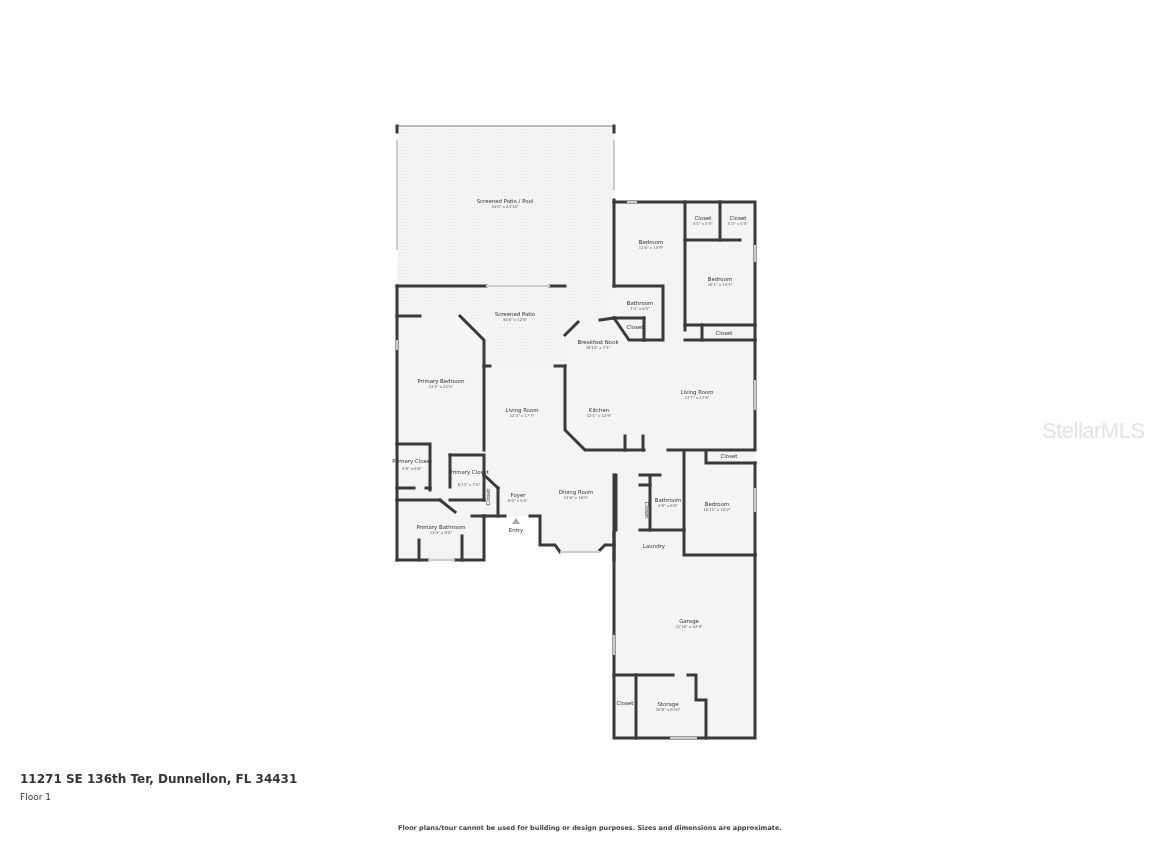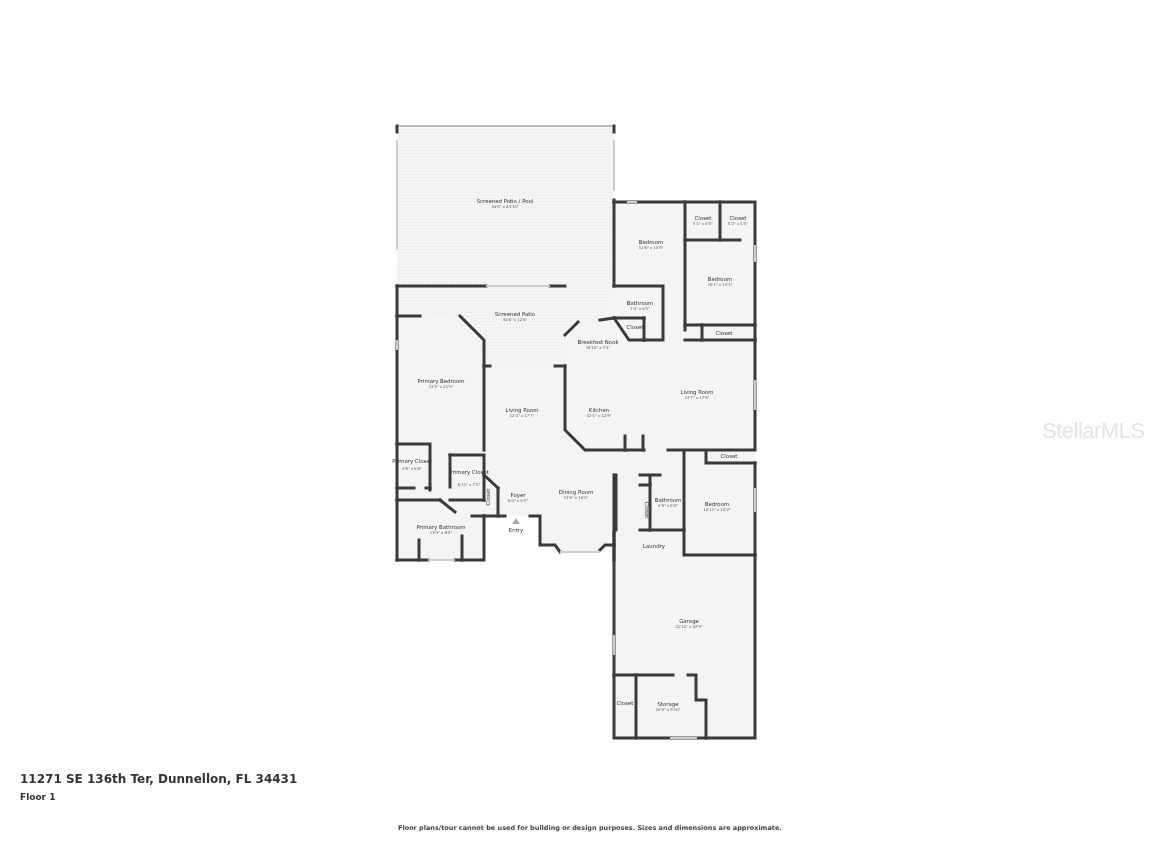--- a/index.html
+++ b/index.html
@@ -2,21 +2,21 @@
 <html><head>
 <meta charset="utf-8">
 <style>
   html, body { margin: 0; padding: 0; background: #ffffff; }
   body { width: 1152px; height: 864px; position: relative; overflow: hidden;
          font-family: "DejaVu Sans", "Liberation Sans", sans-serif; }
   #plan { position: absolute; left: 0; top: 0; }
   .rname { font-size: 5.4px; fill: #333333; text-anchor: middle; font-family: "DejaVu Sans", sans-serif; }
   .rdim { font-size: 3.8px; fill: #555555; text-anchor: middle; font-family: "DejaVu Sans", sans-serif; }
   .footer-address { position: absolute; left: 20px; top: 772px; font-size: 12px; font-weight: bold; color: #333; }
-  .footer-floor { position: absolute; left: 20px; top: 792px; font-size: 9px; font-weight: bold; color: #333; }
+  .footer-floor { position: absolute; left: 20px; top: 792px; font-size: 9px; font-weight: normal; color: #333; }
   .footer-disclaimer { position: absolute; left: 398px; top: 796px; font-size: 6.5px; font-weight: bold; color: #444; margin-top: 28px; }
   .watermark { position: absolute; left: 1042px; top: 418px; font-size: 22px; color: #e3e3e3;
                font-family: Liberation Sans, sans-serif; letter-spacing: -0.5px; }
 </style>
 </head>
 <body>
 
 <svg id="plan" width="1152" height="864" viewBox="0 0 1152 864">
   <defs>
     <pattern id="grid" width="3" height="3" patternUnits="userSpaceOnUse">

